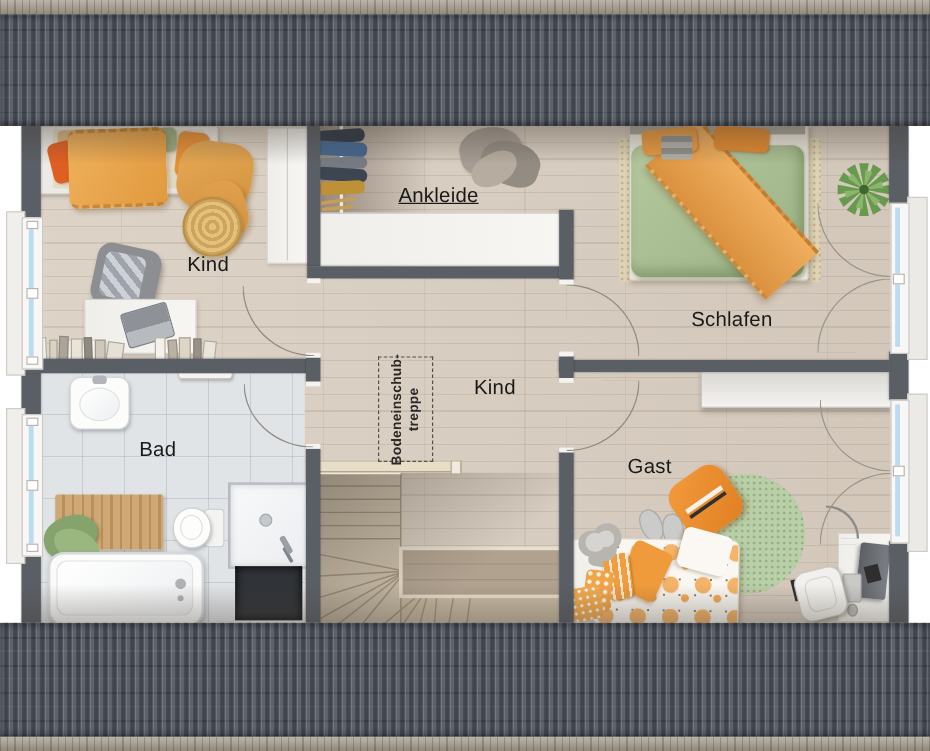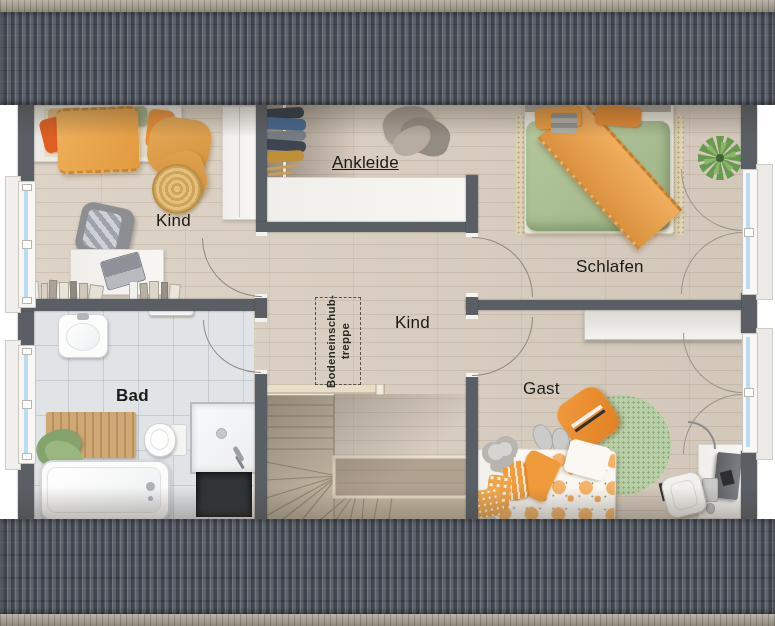--- a/index.html
+++ b/index.html
@@ -297,21 +297,21 @@
 
   <div class="abs hatch" style="left:315px;top:297px;width:44px;height:86px;">
     <div class="hatch-line">Bodeneinschub-</div>
     <div class="hatch-line">treppe</div>
   </div>
 
   <div class="abs rlabel" style="left:156px;top:211px;">Kind</div>
   <div class="abs rlabel" style="left:332px;top:153px;text-decoration:underline;">Ankleide</div>
   <div class="abs rlabel" style="left:576px;top:257px;">Schlafen</div>
   <div class="abs rlabel" style="left:395px;top:313px;">Kind</div>
-  <div class="abs rlabel" style="left:116px;top:386px;font-weight:bold;">Bad</div>
+  <div class="abs rlabel" style="left:116px;top:365px;">Bad</div>
   <div class="abs rlabel" style="left:523px;top:379px;">Gast</div>
 
   <div class="abs shade-top" style="left:18px;top:105px;width:739px;height:32px;pointer-events:none;"></div>
   <div class="abs shade-bot" style="left:18px;top:487px;width:739px;height:32px;pointer-events:none;"></div>
 
   <div class="abs ridge" style="left:0;top:0;width:775px;height:12px;"></div>
   <div class="abs roof" style="left:0;top:12px;width:775px;height:93px;"></div>
   <div class="abs roof" style="left:0;top:519px;width:775px;height:95px;"></div>
   <div class="abs ridge" style="left:0;top:614px;width:775px;height:12px;"></div>
 

